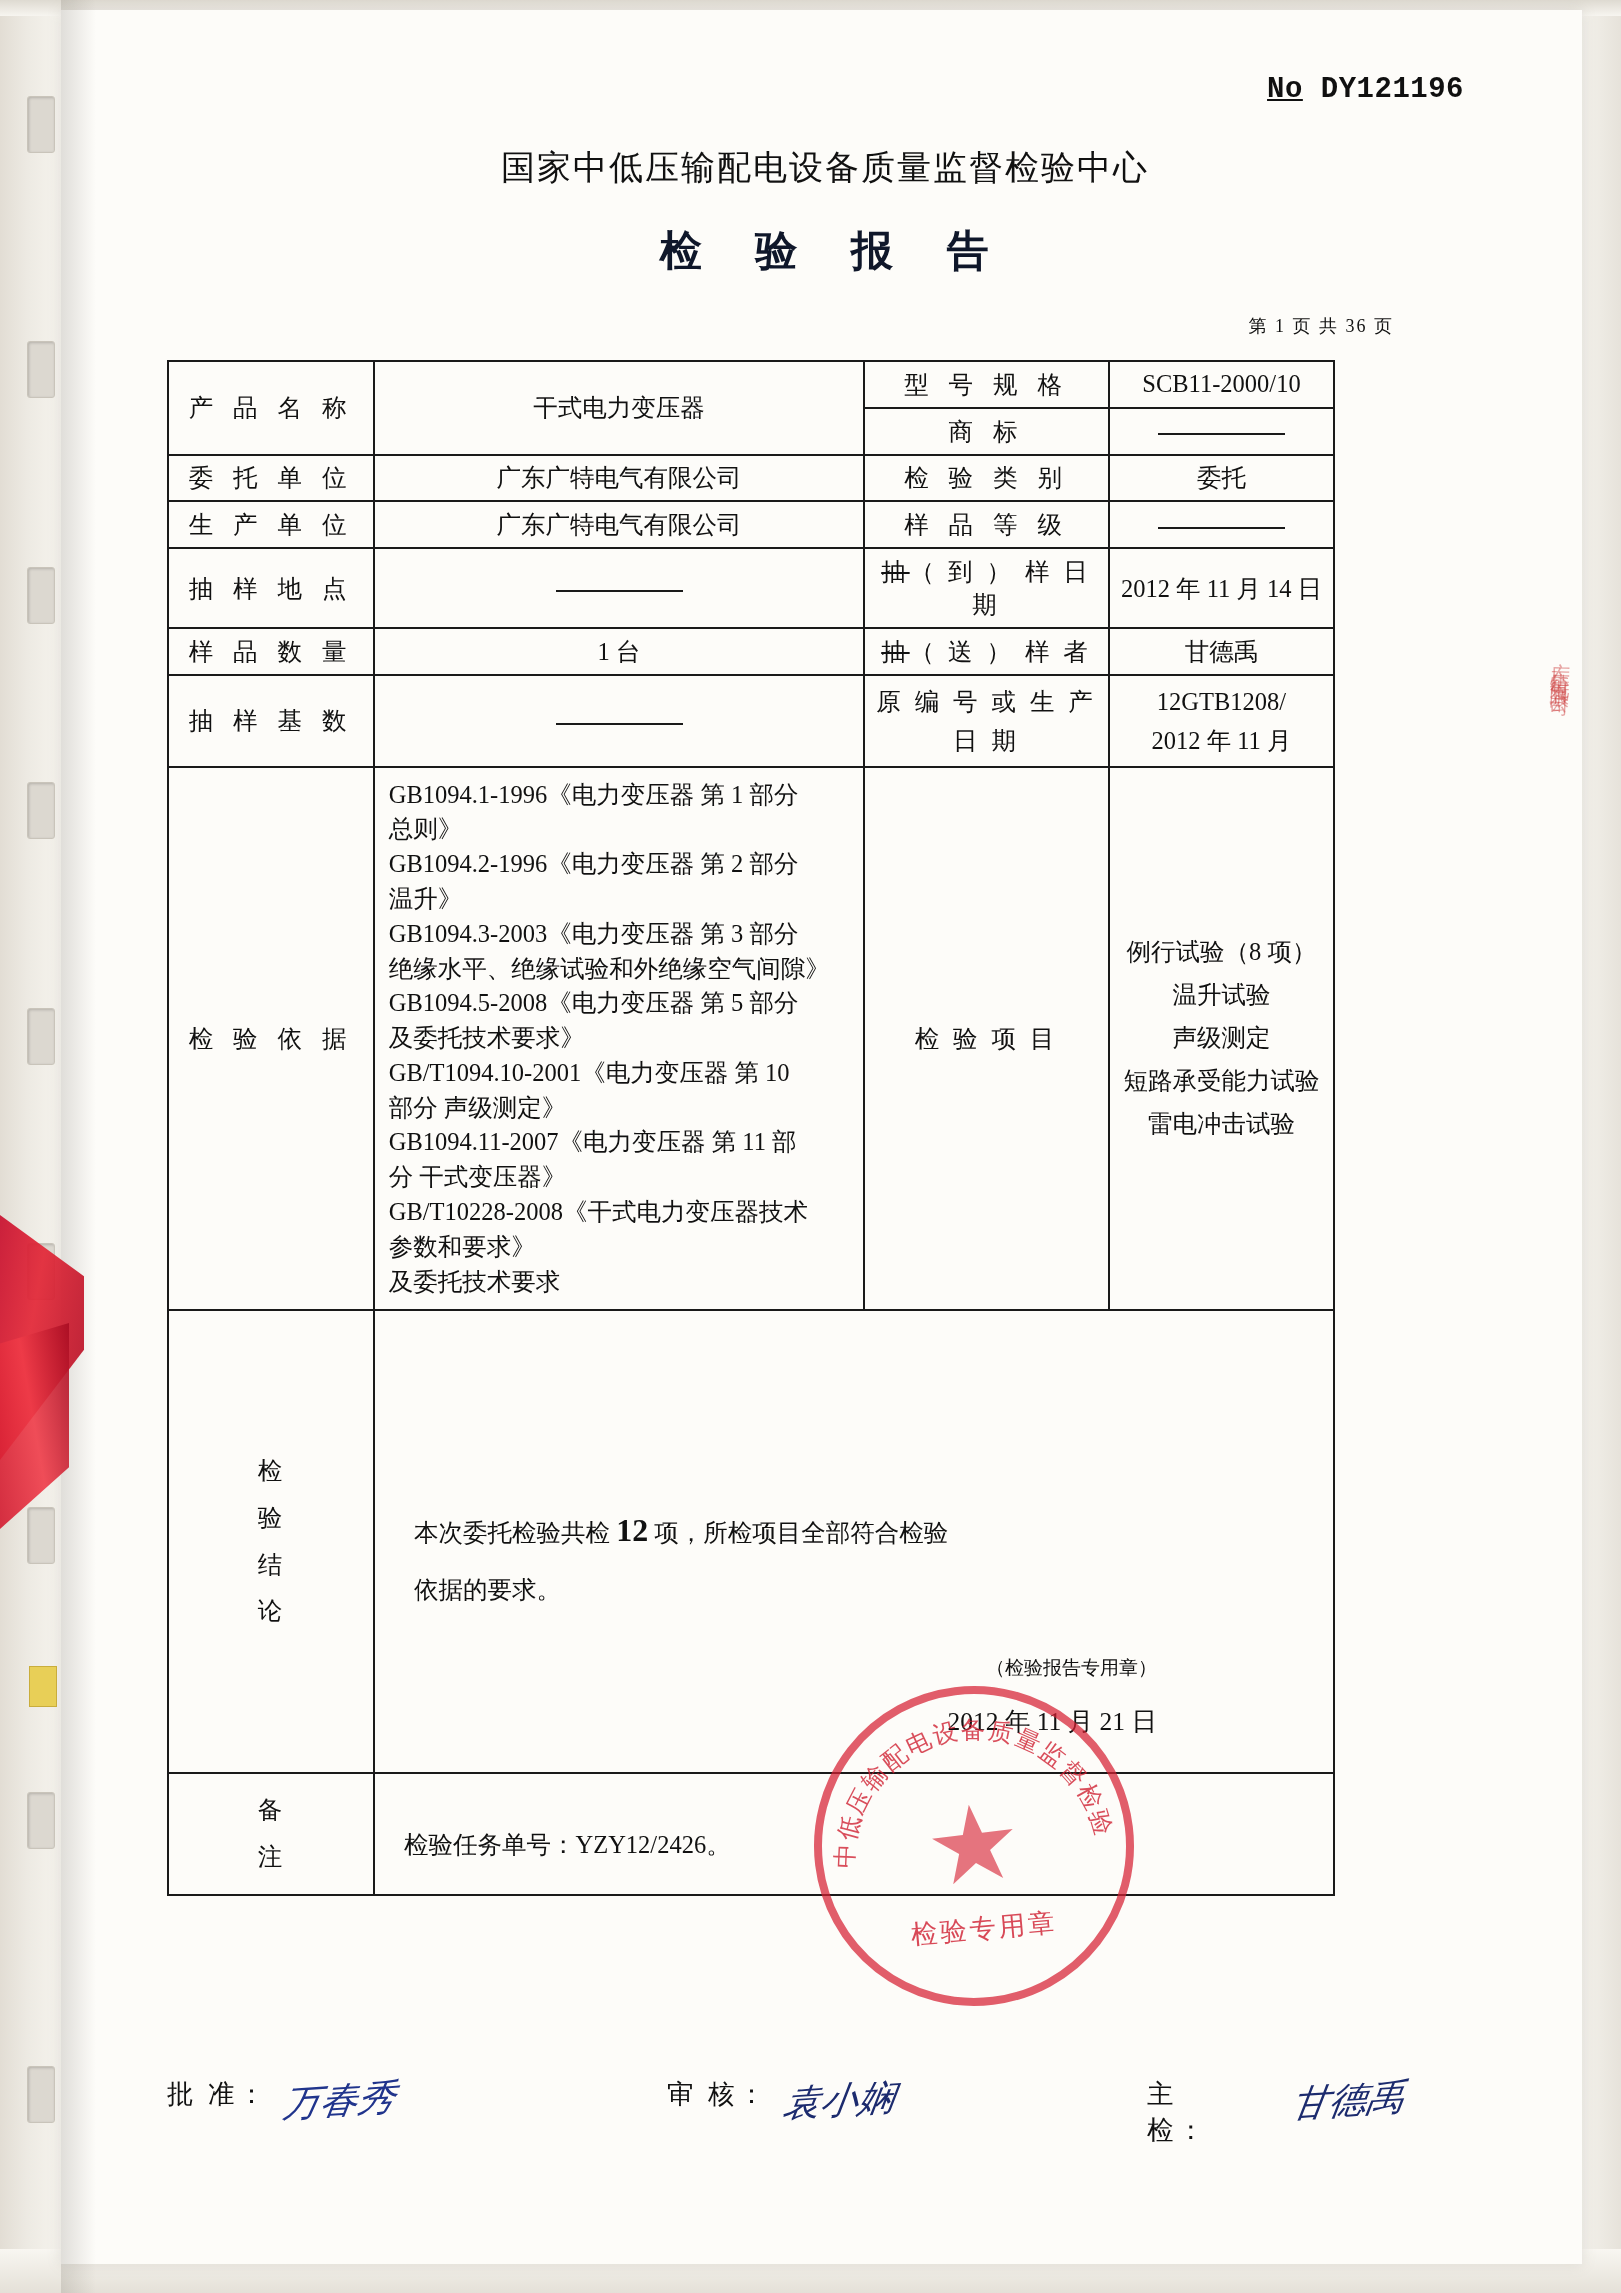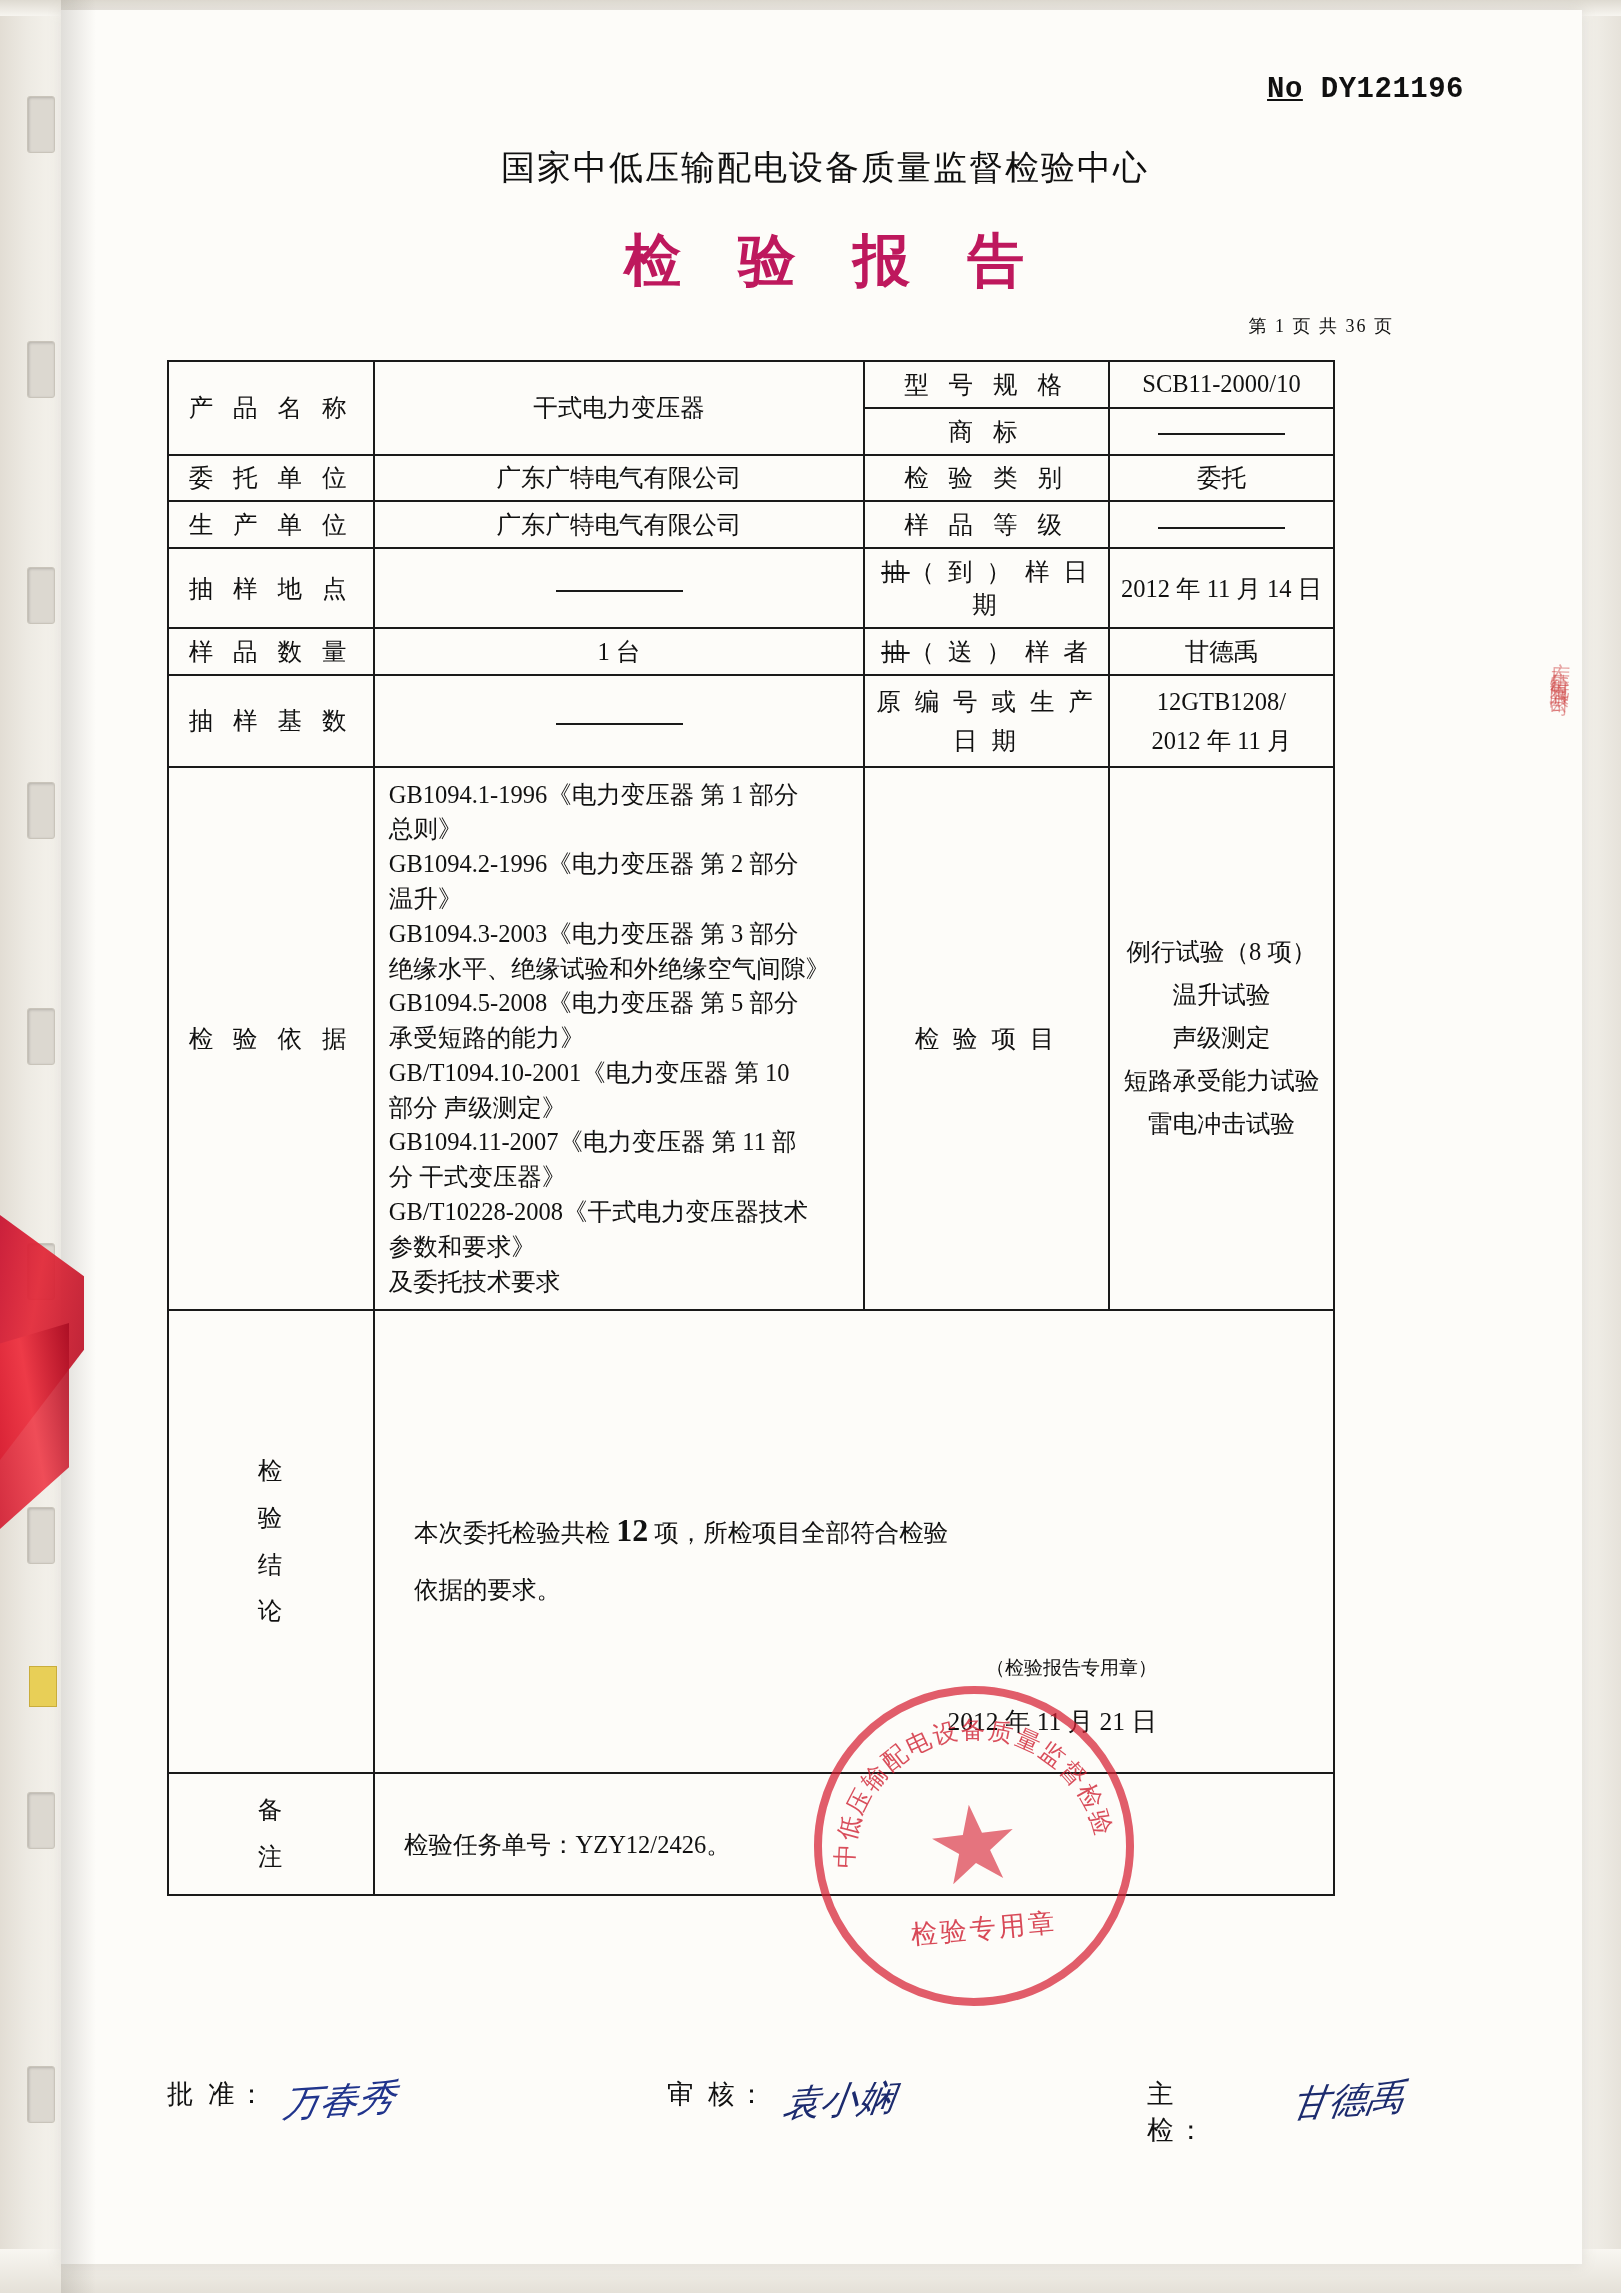--- a/index.html
+++ b/index.html
@@ -110,24 +110,24 @@
     font-size: 34px;
     letter-spacing: 2px;
     color: #111;
     padding-left: 29px;
   }
   .main-title {
     position: absolute;
     left: 0; right: 0;
     top: 223px;
     text-align: center;
-    font-size: 57px;
+    font-size: 42px;
     font-weight: bold;
     letter-spacing: 21.6px;
-    color: #be185d;
+    color: #0f172a;
     padding-left: 49px;
   }
   .page-count {
     position: absolute;
     right: 227px;
     top: 314px;
     font-size: 18px;
     letter-spacing: 2px;
     color: #111;
   }
@@ -386,21 +386,21 @@
       <tr>
         <td class="lbl">检 验 依 据</td>
         <td class="basis-cell">
           <div>GB1094.1-1996《电力变压器 第 1 部分</div>
           <div>总则》</div>
           <div>GB1094.2-1996《电力变压器 第 2 部分</div>
           <div>温升》</div>
           <div>GB1094.3-2003《电力变压器 第 3 部分</div>
           <div>绝缘水平、绝缘试验和外绝缘空气间隙》</div>
           <div>GB1094.5-2008《电力变压器 第 5 部分</div>
-          <div>承受短路的能力》</div>
+          <div>及委托技术要求》</div>
           <div>GB/T1094.10-2001《电力变压器 第 10</div>
           <div>部分 声级测定》</div>
           <div>GB1094.11-2007《电力变压器 第 11 部</div>
           <div>分 干式变压器》</div>
           <div>GB/T10228-2008《干式电力变压器技术</div>
           <div>参数和要求》</div>
           <div>及委托技术要求</div>
         </td>
         <td class="lbl-tight">检 验 项 目</td>
         <td class="items-cell">

